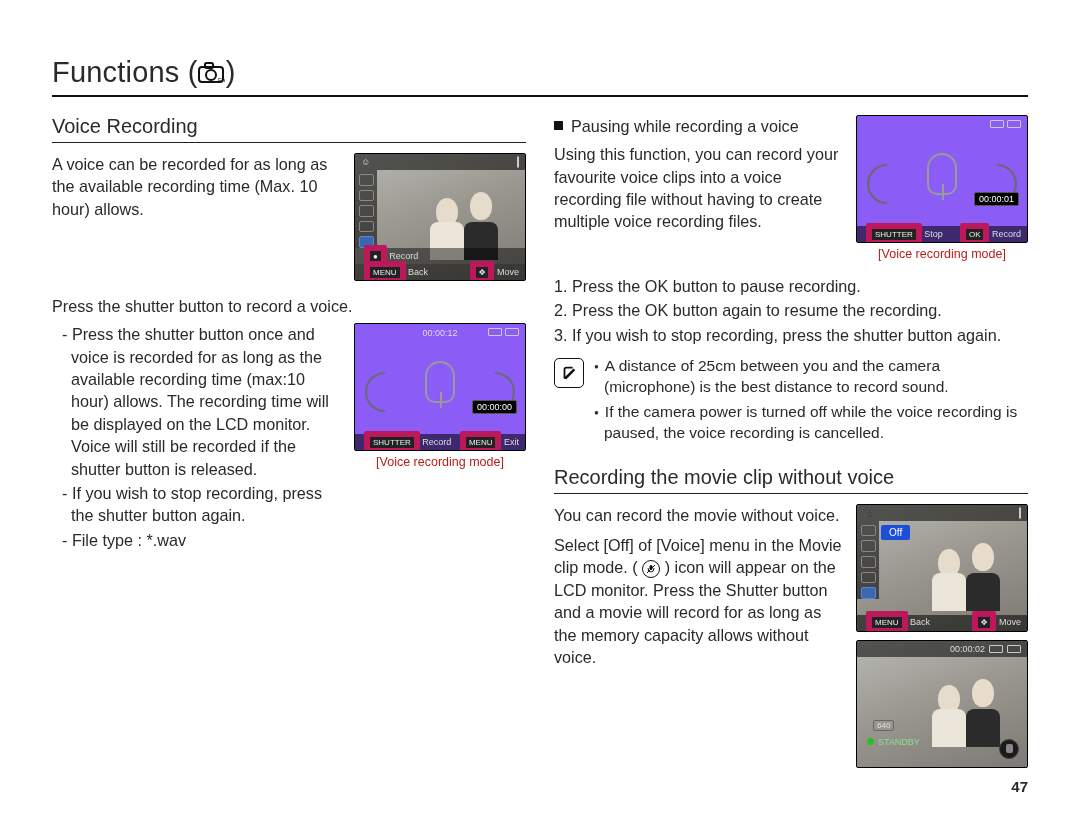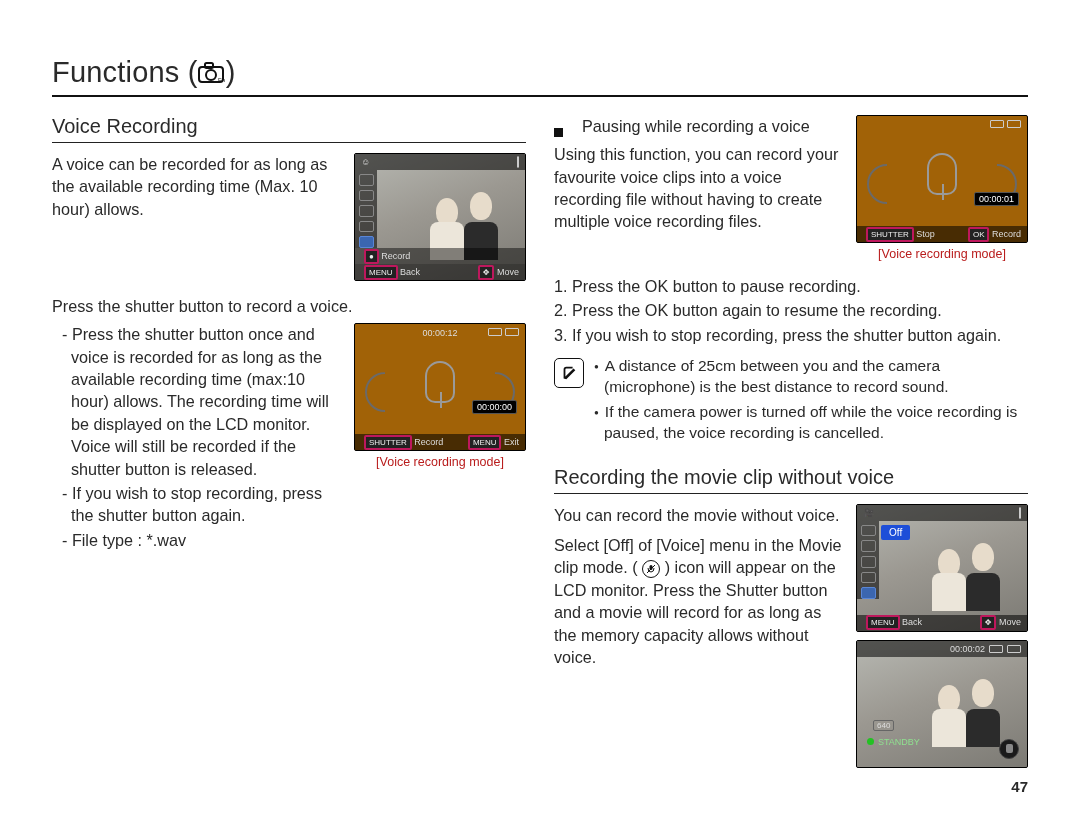--- a/index.html
+++ b/index.html
@@ -17,50 +17,50 @@
   .col { flex: 1 1 0; }
   .col-left { max-width: 480px; }
   .col-right { max-width: 500px; }
 
   .section-title { font-size: 20px; font-weight: 400; border-bottom: 1.5px solid #222; padding-bottom: 4px; margin-bottom: 10px; }
 
   .body-text { font-size: 16.2px; line-height: 1.38; font-weight: 400; color: #2a2a2a; }
   .block { display: flex; gap: 14px; margin-bottom: 14px; }
   .block .text-side { flex: 1; }
 
-  .rule-bullet { display:flex; gap:19px;align-items:flex-end; }
+  .rule-bullet { display:flex; gap:8px; }
   .rule-bullet .sq { width:9px; height:9px; background:#111; margin-top:6px; flex:none; }
 
   .indent-list { padding-left: 10px; font-size:16.2px; line-height:1.38; }
   .indent-list li { list-style:none; text-indent:-9px; padding-left:9px; margin-bottom:2px; }
   .ol > div { margin-bottom:2px; }
 
   .thumb {
     width: 172px; height: 128px; background:#333; border:1px solid #000;
     position: relative; flex:none; border-radius:2px; overflow:hidden;
   }
   .thumb .topbar, .thumb .botbar { position:absolute; left:0; right:0; height:16px; background:rgba(0,0,0,0.55); display:flex; align-items:center; justify-content:space-between; padding:0 6px; }
   .thumb .topbar { top:0; font-size:9px; color:#ddd; }
   .thumb .botbar { bottom:0; font-size:9px; color:#ddd; }
   .thumb .botbar2 { position:absolute; left:0; right:0; bottom:16px; height:16px; background:rgba(0,0,0,0.45); display:flex; align-items:center; justify-content:space-between; padding:0 6px; font-size:9px; color:#ddd; }
-  .thumb .badge { display:inline-block; font-size:8px; padding:1px 3px; background:#222; border:2px solid #be185d; border-radius:2px; margin-left:3px; color:#eee;}
+  .thumb .badge { display:inline-block; font-size:8px; padding:1px 3px; background:#222; border:6px solid #be185d; border-radius:2px; margin-left:3px; color:#eee;}
   .thumb .photo { position:absolute; inset:0; background:linear-gradient(160deg,#b7b8b2 0%,#9b9891 45%,#7c7a74 100%); }
   .thumb .people { position:absolute; left:44%; top:30%; width:80px; height:70px; }
   .thumb .head { position:absolute; width:22px; height:28px; background:#e7dccb; border-radius:50% 50% 45% 45%; }
   .thumb .head.h1 { left:6px; top:6px; }
   .thumb .head.h2 { left:40px; top:0px; }
   .thumb .torso { position:absolute; width:34px; height:38px; border-radius:8px 8px 0 0; top:30px; }
   .thumb .torso.t1 { left:0; background:#ece6da; }
   .thumb .torso.t2 { left:34px; background:#2b2b2b; }
 
   .thumb .side-icons { position:absolute; left:0; top:16px; bottom:32px; width:22px; background:rgba(0,0,0,0.55); display:flex; flex-direction:column; align-items:center; gap:4px; padding-top:4px; }
   .thumb .side-icons .ic { width:15px; height:12px; border:1px solid #888; border-radius:2px; }
   .thumb .side-icons .ic.sel { background:#3b66b0; border-color:#5a86d6; }
 
-  .thumb-dark { background:#a16207; }
+  .thumb-dark { background:#8b5cf6; }
   .thumb-dark .mic { position:absolute; left:50%; top:46%; transform:translate(-50%,-50%); width:30px; height:42px; border:2px solid #9a9a9a; border-radius:15px 15px 10px 10px; }
   .thumb-dark .micstand { position:absolute; left:50%; top:54%; width:2px; height:16px; background:#9a9a9a; }
   .thumb-dark .waves { position:absolute; top:38%; width:40px; height:40px; border:2px solid #6a6a6a; border-radius:50%; }
   .thumb-dark .waves.l { left:10px; clip-path: polygon(0 0, 50% 0, 50% 100%, 0 100%); }
   .thumb-dark .waves.r { right:10px; clip-path: polygon(50% 0,100% 0,100% 100%,50% 100%); }
   .thumb-dark .timer-chip { position:absolute; right:8px; bottom:36px; font-size:9px; color:#fff; background:#000; border:1px solid #555; padding:1px 4px; border-radius:2px; }
   .thumb-dark .top-timer { position:absolute; top:4px; left:50%; transform:translateX(-50%); font-size:9px; color:#ddd; }
 
   .caption { text-align:center; font-size:12.5px; color:#b91c1c; margin-top:4px; }
 

